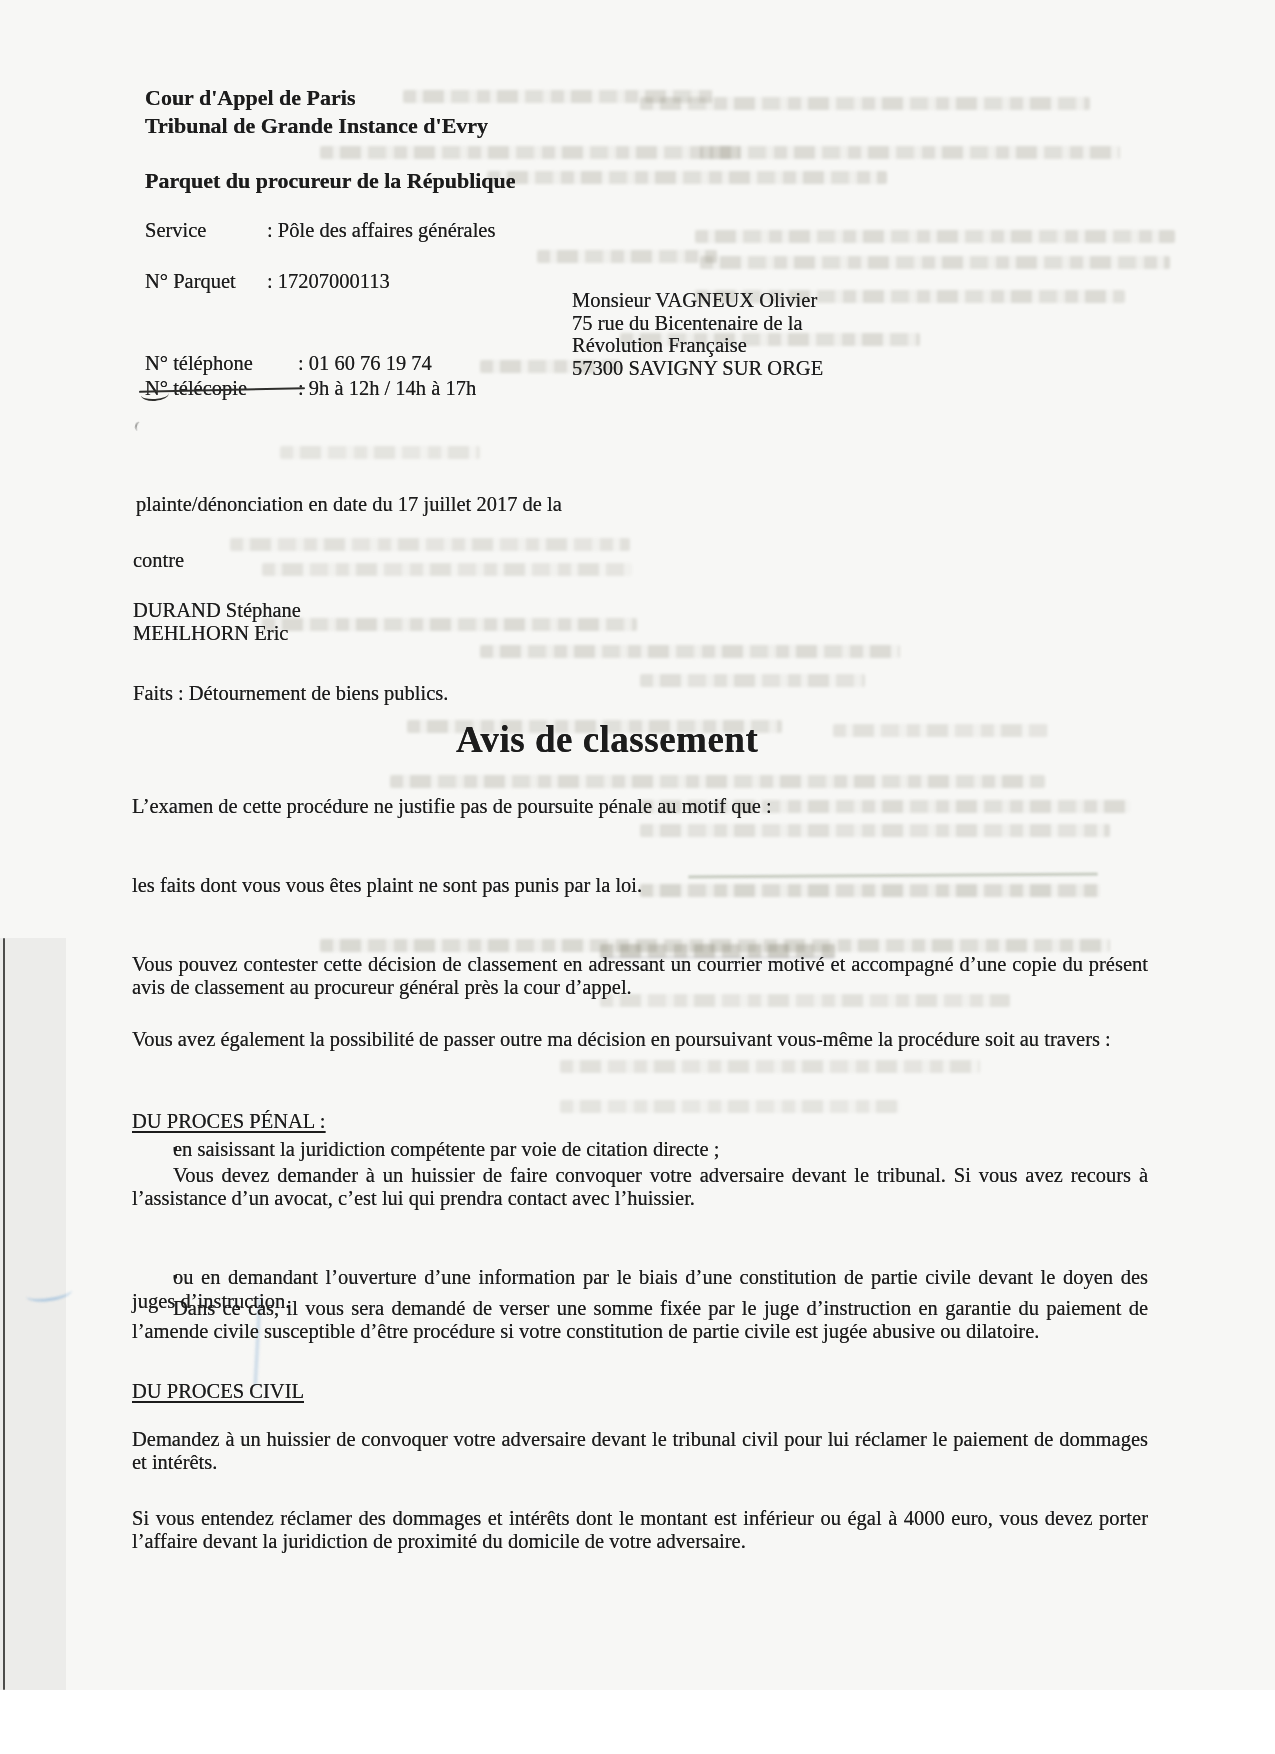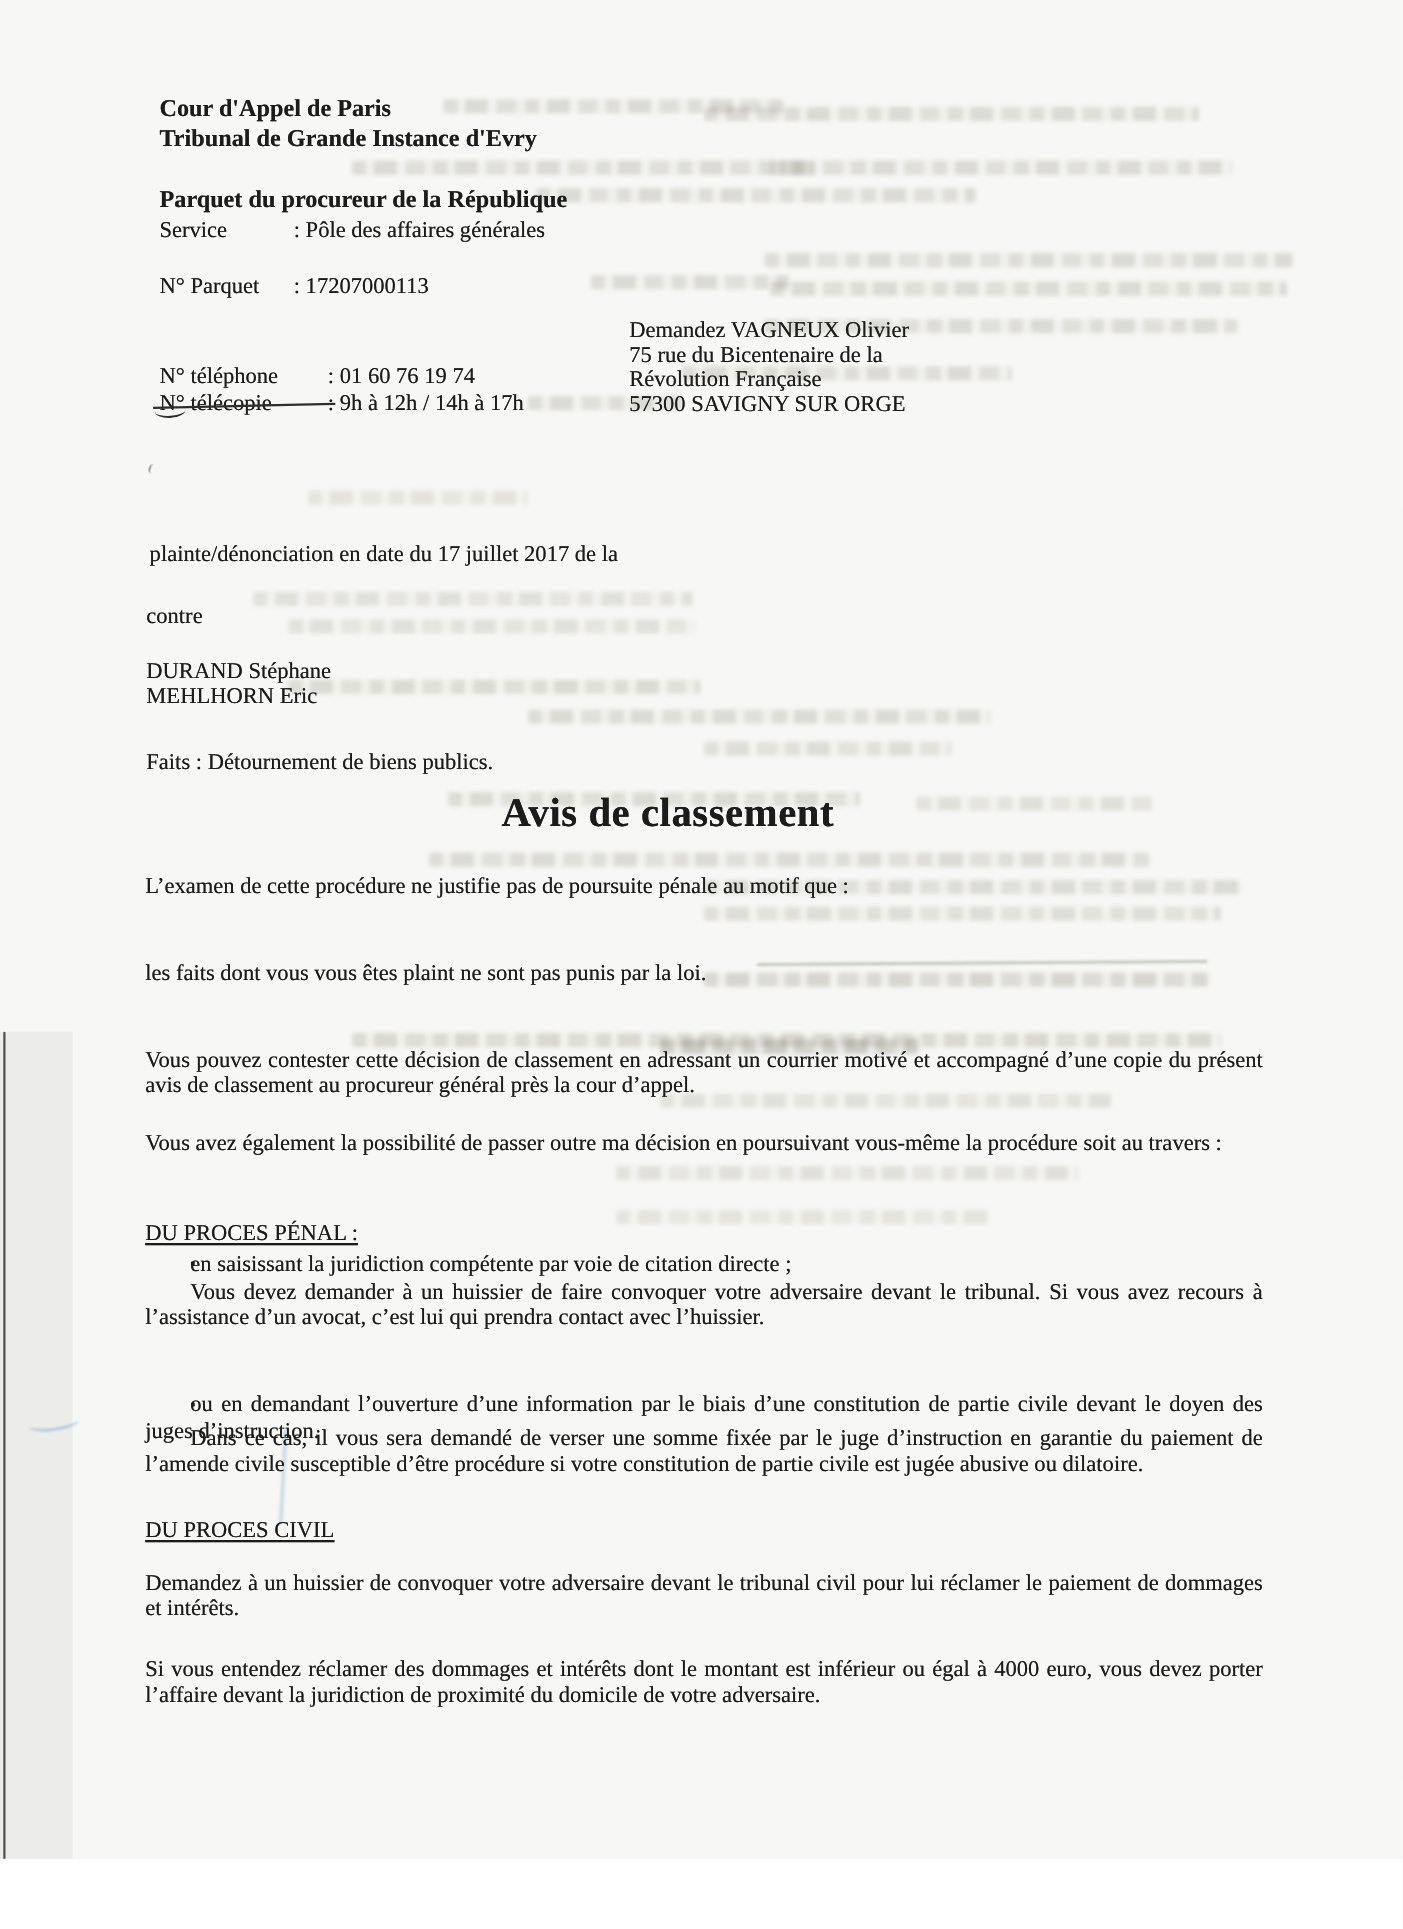--- a/index.html
+++ b/index.html
@@ -7,21 +7,21 @@
     width:1275px;height:1754px;background:#ffffff;overflow:hidden;
     font-family:"Liberation Serif","DejaVu Serif",serif;color:#1c1c1c;
   }
   .page{position:relative;width:1275px;height:1754px;}
   .scan-bg{position:absolute;left:0;top:0;width:1275px;height:1690px;background:#f7f7f5;}
   .left-shade{position:absolute;left:0;top:938px;width:66px;height:752px;background:#ececea;}
   .left-line{position:absolute;left:3px;top:938px;width:2px;height:752px;background:#4d4d4b;border-radius:2px;}
   .txt{position:absolute;font-size:20.5px;line-height:23.3px;text-shadow:0 0 .5px rgba(25,25,25,.75);}
   .hdr{font-size:22px;line-height:27.5px;font-weight:bold;}
   .para{width:1016px;text-align:justify;}
-  .frow{display:flex;}
+  .frow{display:flex;margin-top:21px;}
   .lab1{width:122px;flex:0 0 122px;}
   .lab2{width:153px;flex:0 0 153px;}
   .struck{position:relative;}
   .strike-line{position:absolute;left:-6px;top:12px;width:166px;height:2px;background:#2e2e2c;
     transform:rotate(-1.3deg);border-radius:2px;}
   .strike-tail{position:absolute;left:-4px;top:16px;width:28px;height:6px;border-bottom:2px solid #2e2e2c;
     border-radius:0 0 60% 60%/0 0 100% 100%;transform:rotate(-4deg);}
   .title{font-size:37px;font-weight:bold;letter-spacing:.5px;text-shadow:0 0 .6px rgba(20,20,20,.9);}
   .underlined{text-decoration:underline;text-underline-offset:3px;text-decoration-thickness:1.5px;}
   .bullet-para{position:relative;}
@@ -106,21 +106,21 @@
   <div class="txt frow" style="left:145px;top:356px;">
     <span class="lab2 struck">
       <span>N° télécopie</span>
       <span class="strike-line"></span>
       <span class="strike-tail"></span>
     </span>
     <span>: 9h à 12h / 14h à 17h</span>
   </div>
 
   <div class="txt" style="left:572px;top:289px;line-height:22.6px;">
-    <div>Demandez VAGNEUX Olivier</div>
+    <div>Monsieur VAGNEUX Olivier</div>
     <div>75 rue du Bicentenaire de la</div>
     <div>Révolution Française</div>
     <div>57300 SAVIGNY SUR ORGE</div>
   </div>
 
   <div class="txt" style="left:136px;top:493px;">plainte/dénonciation en date du 17 juillet 2017 de la</div>
   <div class="txt" style="left:133px;top:549px;">contre</div>
   <div class="txt" style="left:133px;top:599px;">
     <div>DURAND Stéphane</div>
     <div>MEHLHORN Eric</div>

